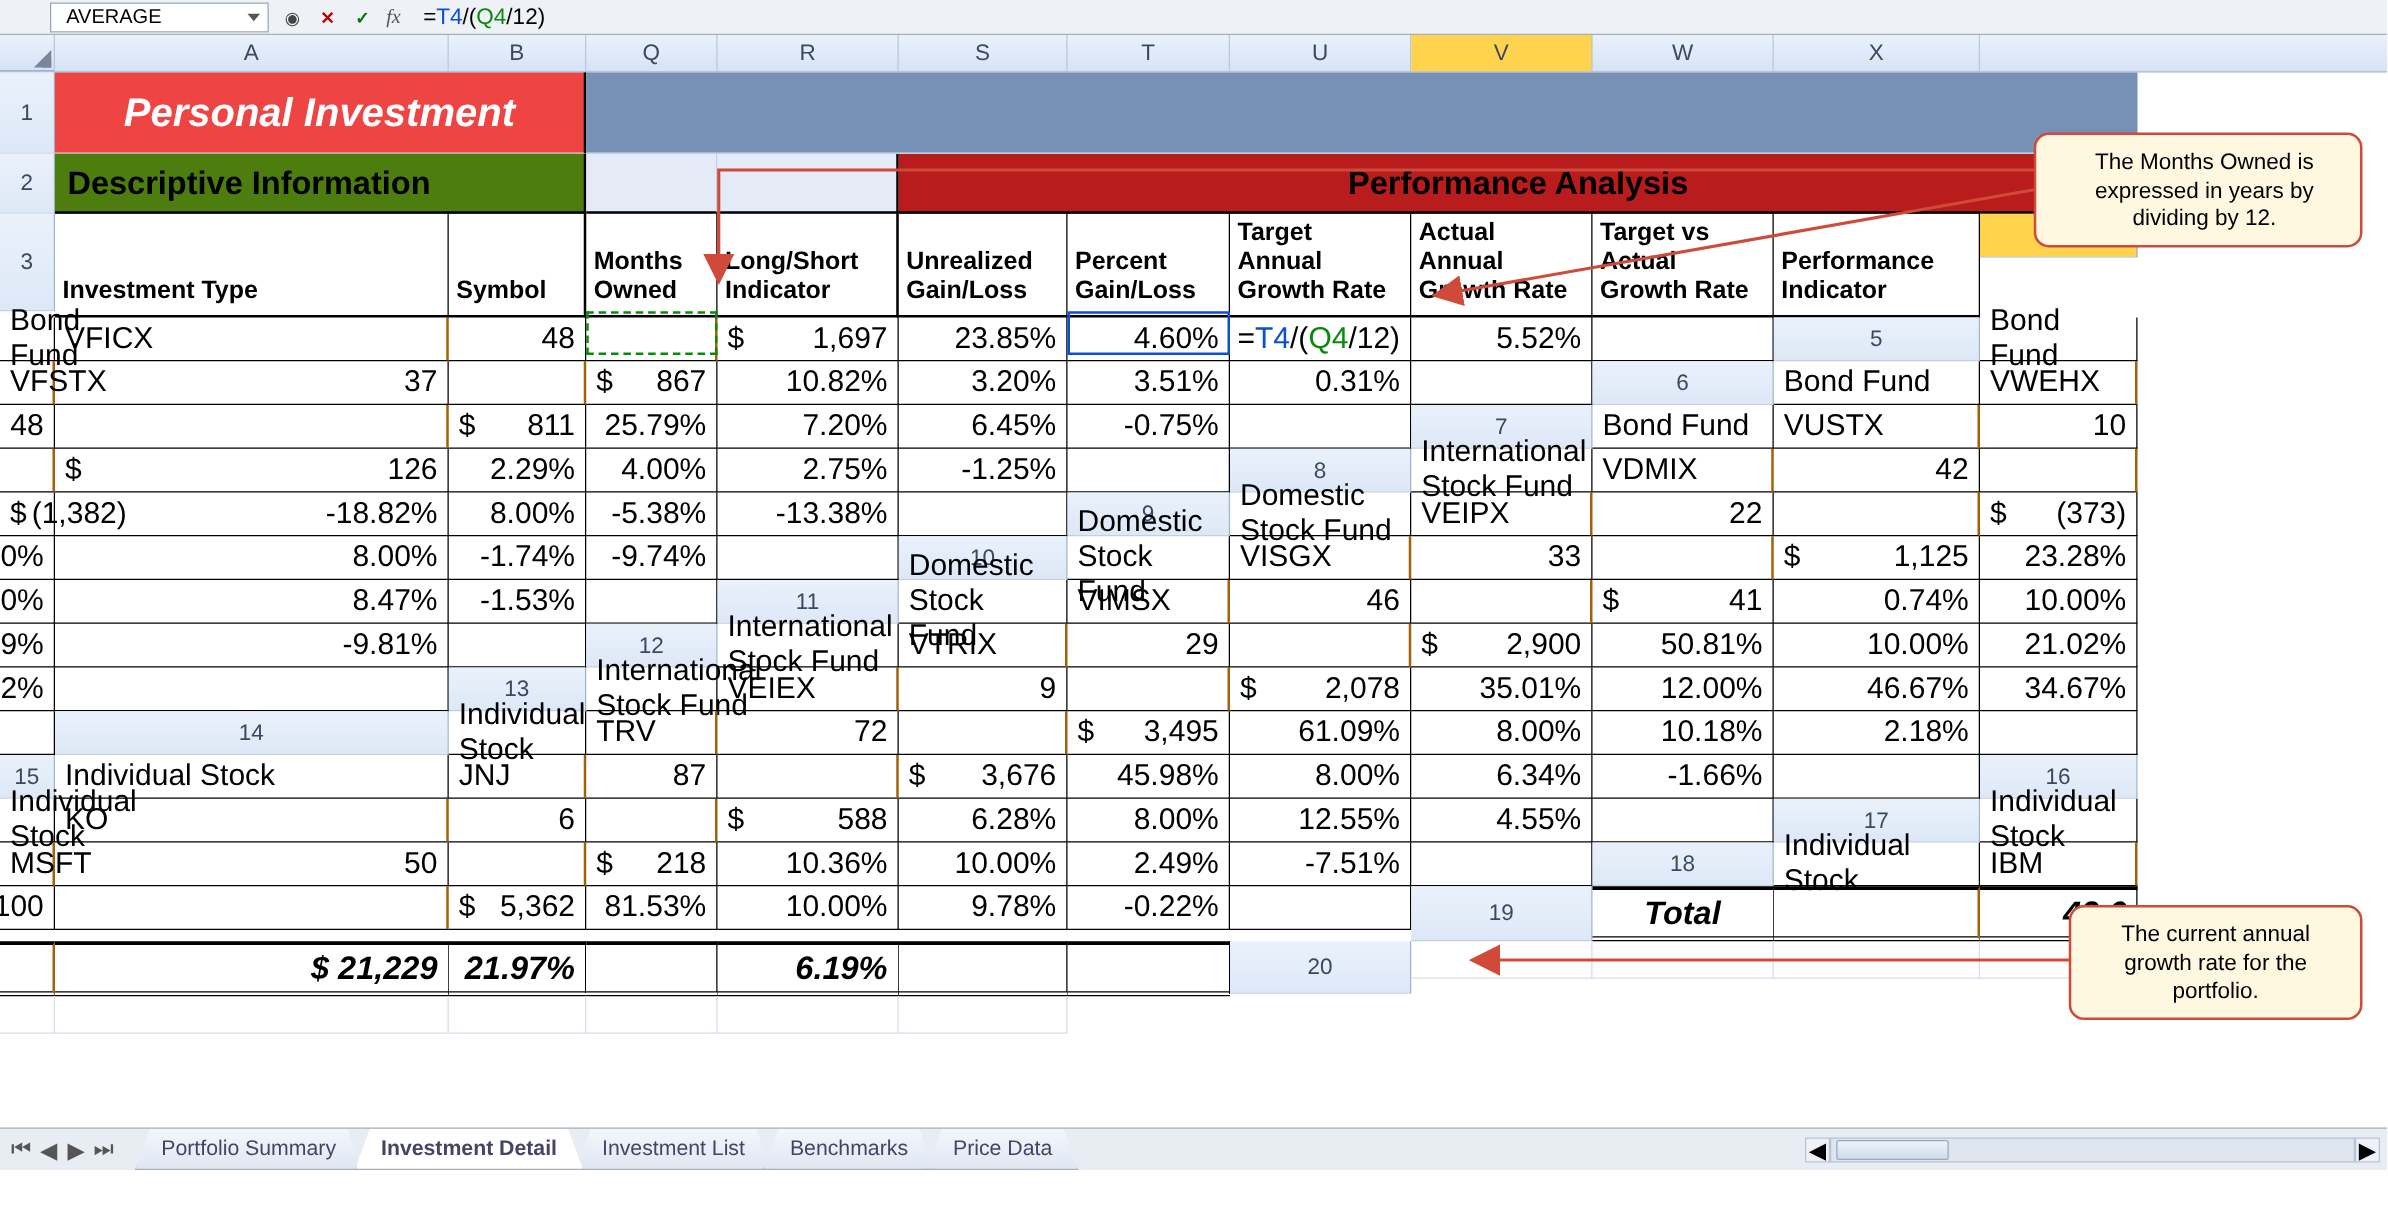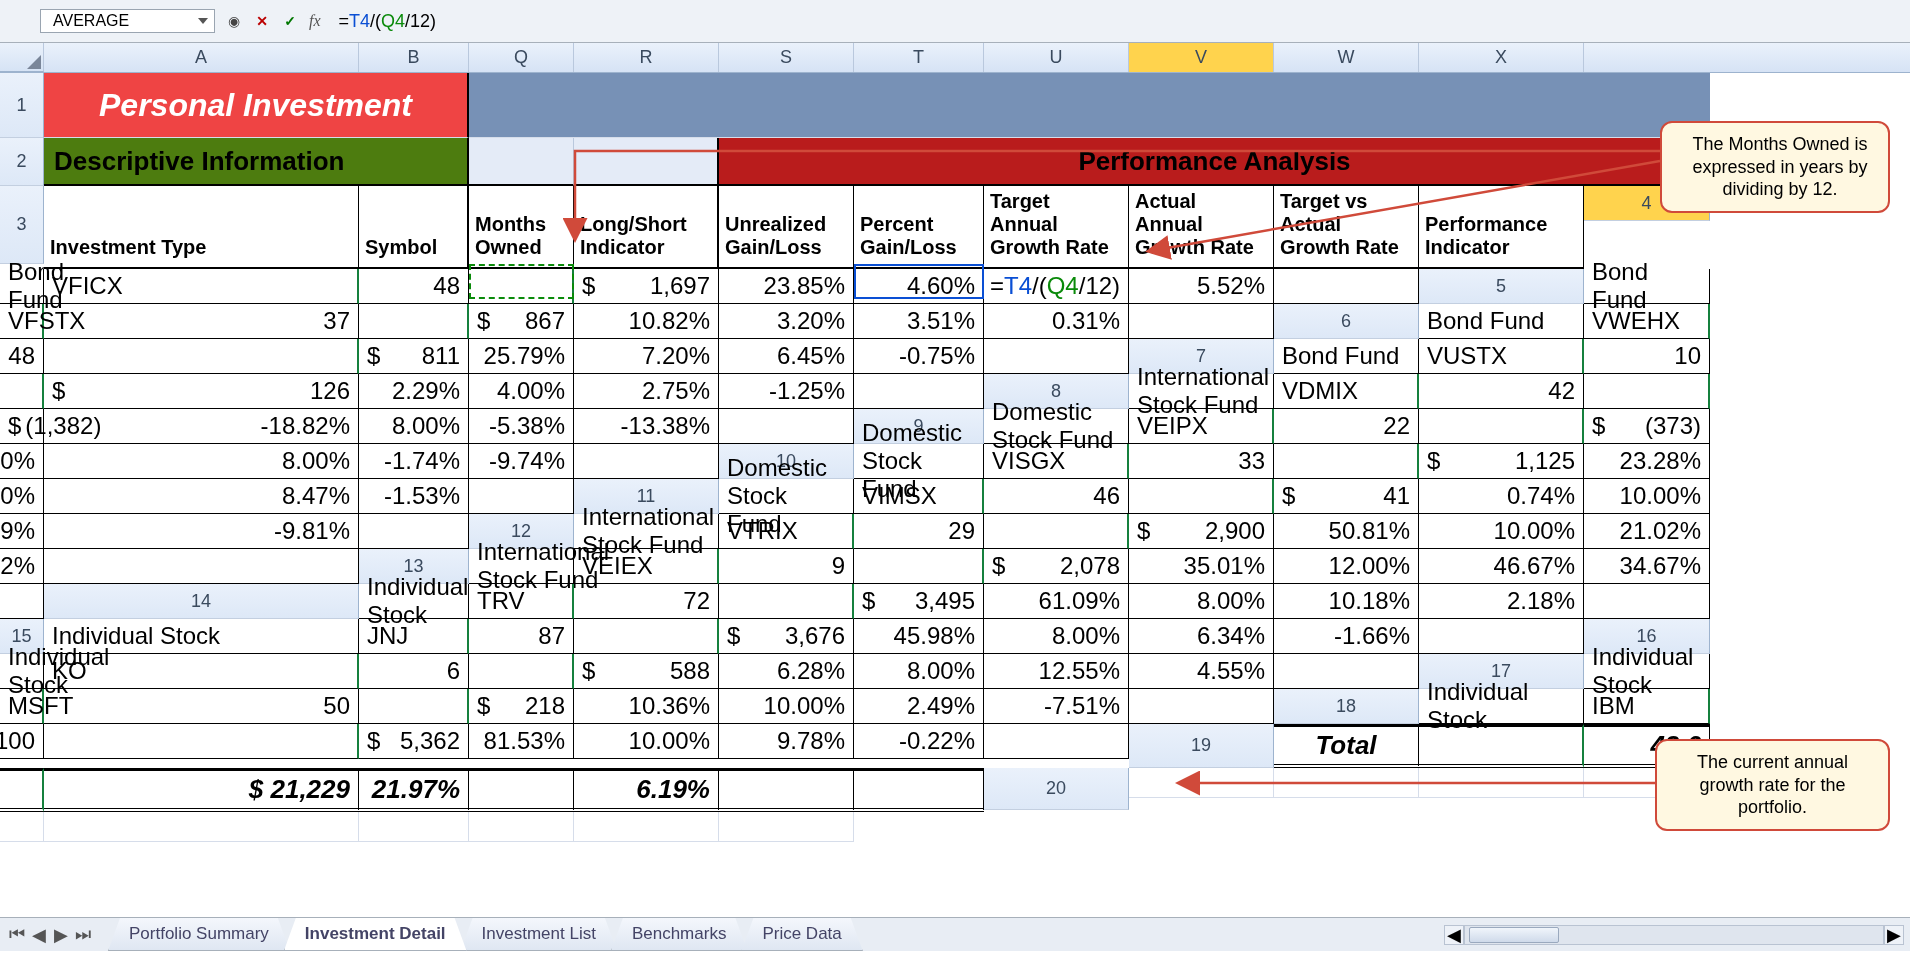--- a/index.html
+++ b/index.html
@@ -1,21 +1,21 @@
 <!DOCTYPE html>
 <html><head>
 <meta charset="utf-8">
 <style>
   * { box-sizing: border-box; }
   html, body {
     margin: 0; padding: 0; font-family: Arial, "Helvetica Neue", Helvetica, sans-serif;
     font-size: 18px; color: #000; background: #fff; width: 1910px; height: 970px; overflow: hidden;
   }
   .formula-bar {
-    height: 43px; display: flex; align-items: center; border-bottom: 1px solid #a7b0ba;
+    height: 28px; display: flex; align-items: center; border-bottom: 1px solid #a7b0ba;
     background: #eef2f7; font-size: 16px;
   }
   .name-box {
     width: 175px; height: 24px; margin-left: 40px; border: 1px solid #9aa5b1;
     background: #fff; display: flex; align-items: center; justify-content: space-between;
     padding: 0 6px 0 12px;
   }
   .name-box .dd { width: 0; height: 0; border-left: 5px solid transparent; border-right: 5px solid transparent; border-top: 6px solid #555; }
   .fx-controls { display: flex; align-items: center; gap: 10px; padding: 0 10px; }
   .fx-btn { width: 18px; height: 18px; display:flex; align-items:center; justify-content:center; font-size:14px; color:#444; cursor:pointer;}
@@ -88,21 +88,21 @@
   .hdrcell.br2 { border-right:2px solid #000; }
 
   .dr .rhdr { height: 35px; }
   .dr .cell { height:35px; font-size: 24px; }
   .text-r { justify-content: flex-end; }
   .gain { display:flex; justify-content:space-between; width:100%; }
   .gain .sym { padding-right:4px; }
   .col-active-edit { font-size:22px; font-family: Arial; padding-left:6px; display:flex; align-items:center;}
   .col-active-edit .ref-t4 { color:#0a4fd4; }
   .col-active-edit .ref-q4 { color:#0a8a0a; }
-  .heavy-r { border-right:2px solid #15803d;text-align:right; }
+  .heavy-r { border-right:2px solid #a16207;text-align:right; }
 
   .total-row .rhdr { height:44px; }
   .total-row .cell { height:44px; font-weight:bold; font-style: italic; font-size:26px; border-top:3px solid #000; border-bottom: 4px double #000;}
   .total-label { justify-content:center; }
 
   .blank-row .rhdr { height:42px; }
   .blank-row .cell { height:30px; border:none; border-right:1px solid #d6ddea; border-bottom:1px solid #d6ddea;}
 
   .tabs-bar {
     position:absolute; bottom:0; left:0; right:0; height:34px; background:#e8edf4;
@@ -120,21 +120,21 @@
   .tab.active { background:#fff; font-weight:bold; z-index:2;}
   .hscroll { margin-left:auto; display:flex; align-items:center; padding-right:6px;}
   .hs-track { width:420px; height:20px; background:#dfe5ee; border:1px solid #b9c3d2; display:flex; align-items:center;}
   .hs-thumb { width:90px; height:16px; margin-left:4px; background:linear-gradient(#f0f5fb,#cfdaea); border:1px solid #9aa9be; border-radius:2px;}
   .hs-arrow { width:20px; height:20px; display:flex; align-items:center; justify-content:center; border:1px solid #b9c3d2; background:#eef2f8; }
 
   .callout {
     position:absolute; background:#fff8e1; border:2px solid #d04a3a; border-radius:12px;
     padding:10px 14px; font-size:18px; text-align:center; line-height:1.25; z-index:50;
   }
-  .callout1 { top: 78px; right: 20px; width:230px;padding-left:24px; }
+  .callout1 { top: 78px; right: 20px; width:263px;padding-left:24px; }
   .callout2 { top: 696px; right: 20px; width:235px; }
 
   svg.arrows { position:absolute; top:0; left:0; width:100%; height:100%; pointer-events:none; z-index:40;}
 
   .col-q-box {
     position:absolute; border:2px dashed #0a8a0a; pointer-events:none; z-index:30;
   }
   .col-t-box {
     position:absolute; border:2px solid #0a4fd4; pointer-events:none; z-index:30;
   }

